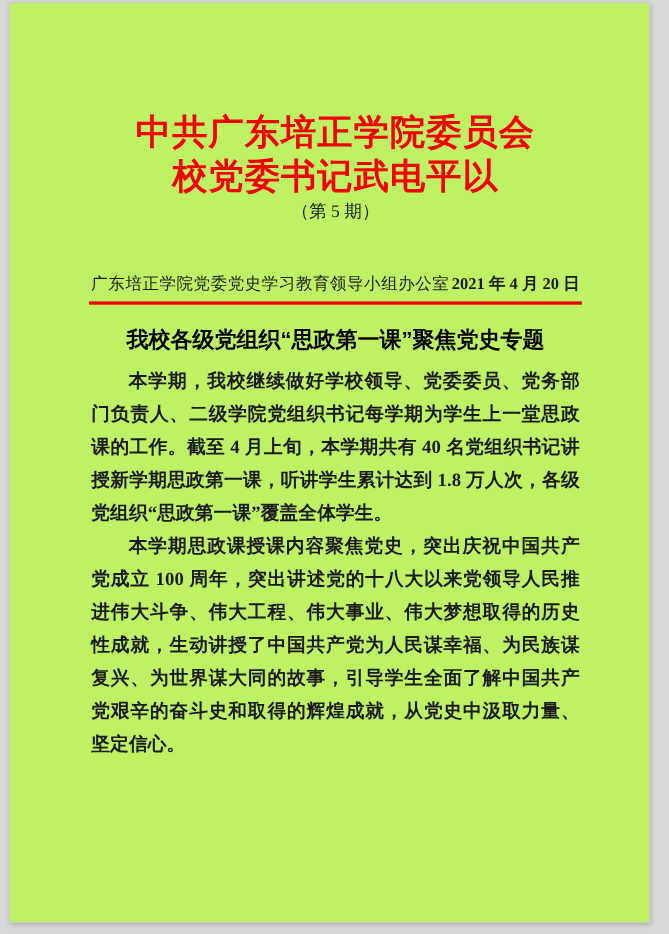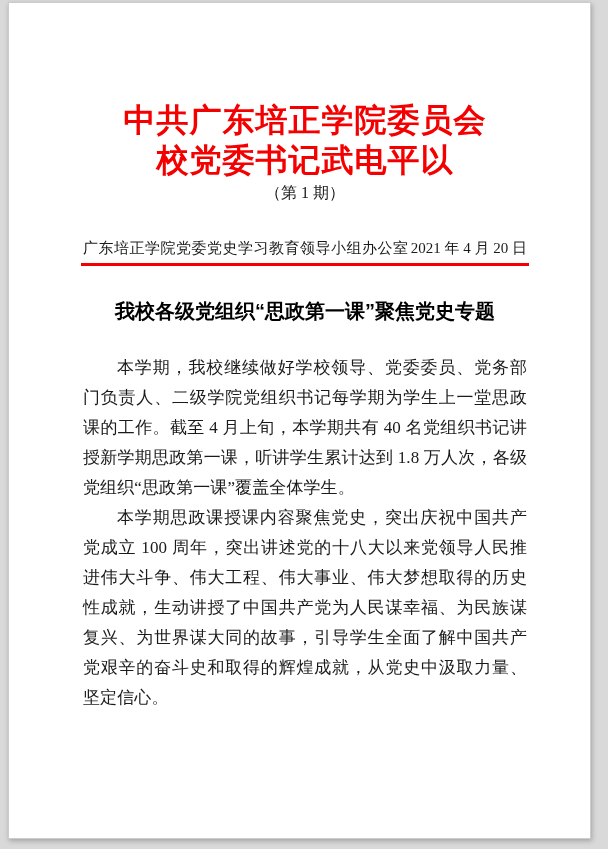--- a/index.html
+++ b/index.html
@@ -6,21 +6,21 @@
   html, body {
     width: 608px; height: 849px;
     overflow: hidden;
     background: #d9d9d9;
     font-family: "Liberation Serif", "DejaVu Serif", serif;
   }
   .paper {
     position: absolute;
     left: 8px; top: 2px;
     width: 583px; height: 837px;
-    background: #ffffff;
+    background: #bef264;
     border: 1px solid #cccccc;
     box-shadow: 1px 2px 5px rgba(0,0,0,0.25);
   }
   .content {
     position: relative;
     height: 100%;
     padding: 0 63px 0 74px;
   }
   
   .doc-title {
@@ -34,49 +34,50 @@
     font-family: "Liberation Serif", "DejaVu Serif", serif;
   }
   .issue-line {
     margin-top: 1px;
     text-align: center;
     font-size: 16px;
     line-height: 24px;
     color: #1a1a1a;
   }
   .issuer-row {
-    margin-top: 33px;
+    margin-top: 44px;
     display: flex;
     justify-content: space-between;
     align-items: baseline;
     font-size: 15px;
     line-height: 20px;
     color: #1a1a1a;
   }
   .issuer-name { letter-spacing: 0.5px; }
-  .issue-date { font-weight: normal; text-align: right; }
+  .issue-date { font-weight: bold; text-align: right; }
   .red-rule {
     margin-top: 5px;
     height: 3px;
     background: #f40000;
     margin-left: -2px;
     margin-right: -2px;
   }
   
   .headline {
-    margin-top: 32px;
+    margin-top: 19px;
     text-align: center;
     font-size: 20px;
     line-height: 26px;
     font-weight: bold;
     color: #000;
     font-family: "Liberation Sans", "DejaVu Sans", sans-serif;
   }
   .body-text {
-    margin-top: 29px;
+    margin-top: 10px;
+    font-weight: bold;
   }
   .body-text p {
     font-size: 17px;
     line-height: 30px;
     text-align: justify;
     text-indent: 2em;
     color: #1a1a1a;
     letter-spacing: 0.1px;
   }
   .body-text p + p { margin-top: 0; }
@@ -95,21 +96,21 @@
 <body>
 
 <div class="paper">
   <div class="content">
 
     <div class="doc-title">
       <div>中共广东培正学院委员会</div>
       <div>校党委书记武电平以</div>
     </div>
 
-    <div class="issue-line">（第 1 期）</div>
+    <div class="issue-line">（第 5 期）</div>
 
     <div class="issuer-row">
       <span class="issuer-name">广东培正学院党委党史学习教育领导小组办公室</span>
       <span class="issue-date">2021 年 4 月 20 日</span>
     </div>
 
     <div class="red-rule"></div>
 
     <div class="headline">我校各级党组织“思政第一课”聚焦党史专题</div>
 

